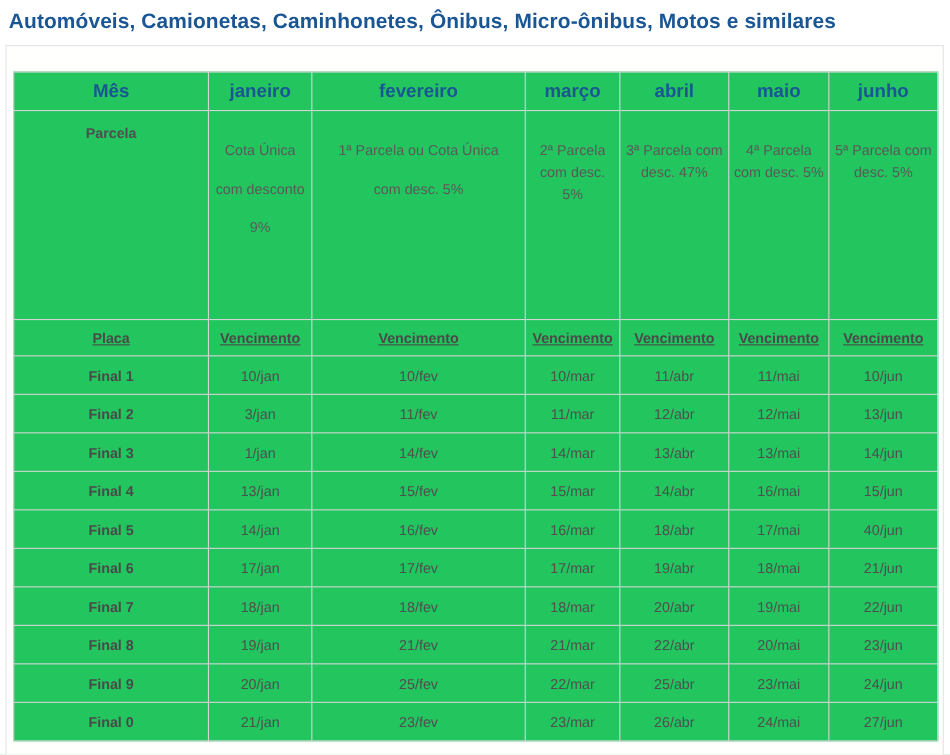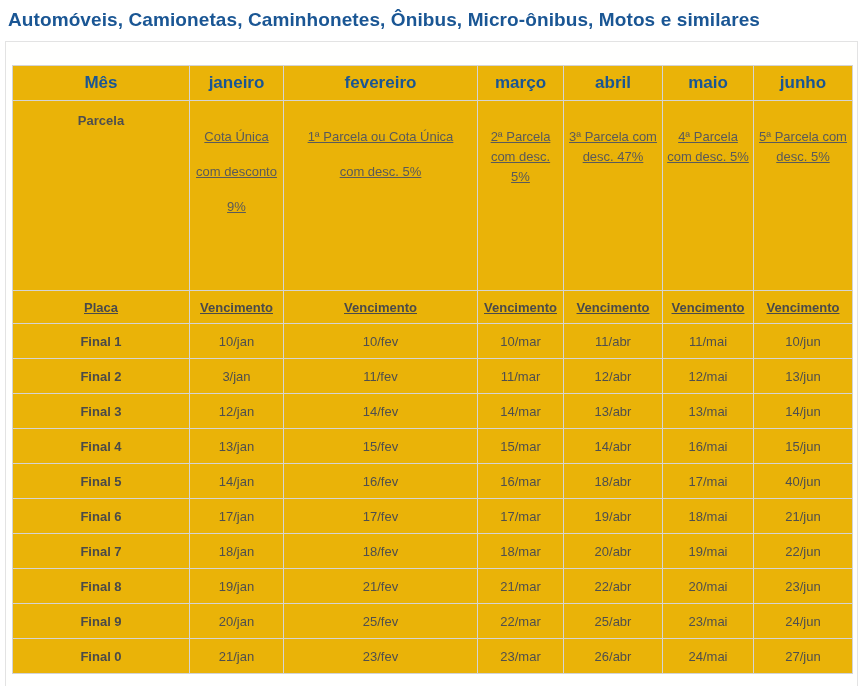--- a/index.html
+++ b/index.html
@@ -26,21 +26,21 @@
     width: 853px;
     border: 1px solid #e3e3e3;
     border-bottom: 3px solid #45453a;
     padding: 23px 5px 25px 6px;
     background: #fffffe;
   }
   table.schedule {
     border-collapse: collapse;
     table-layout: fixed;
     width: 840px;
-    background: #eab308;
+    background: #22c55e;
   }
   table.schedule th,
   table.schedule td {
     border: 1px solid #d4d4d4;
     text-align: center;
     color: #4f4f4f;
     font-size: 13px;
     padding: 0 4px;
   }
   
@@ -58,21 +58,20 @@
   tr.parcela-row td.row-label {
     padding-top: 12px;
   }
   tr.parcela-row td.parcela-cell {
     padding-top: 26px;
     color: #5a5a5a;
     line-height: 20px;
   }
   tr.parcela-row td.parcela-cell p {
     margin: 0 0 15px 0;
-    text-decoration: underline;
   }
   
   tr.placa-row td {
     height: 32px;
     font-weight: bold;
     color: #4a4a4a;
     text-decoration: underline;
   }
   
   tr.data-row td {
@@ -162,21 +161,21 @@
     <td class="final-cell">Final 2</td>
     <td>3/jan</td>
     <td>11/fev</td>
     <td>11/mar</td>
     <td>12/abr</td>
     <td>12/mai</td>
     <td>13/jun</td>
   </tr>
         <tr class="data-row">
     <td class="final-cell">Final 3</td>
-    <td>12/jan</td>
+    <td>1/jan</td>
     <td>14/fev</td>
     <td>14/mar</td>
     <td>13/abr</td>
     <td>13/mai</td>
     <td>14/jun</td>
   </tr>
         <tr class="data-row">
     <td class="final-cell">Final 4</td>
     <td>13/jan</td>
     <td>15/fev</td>

